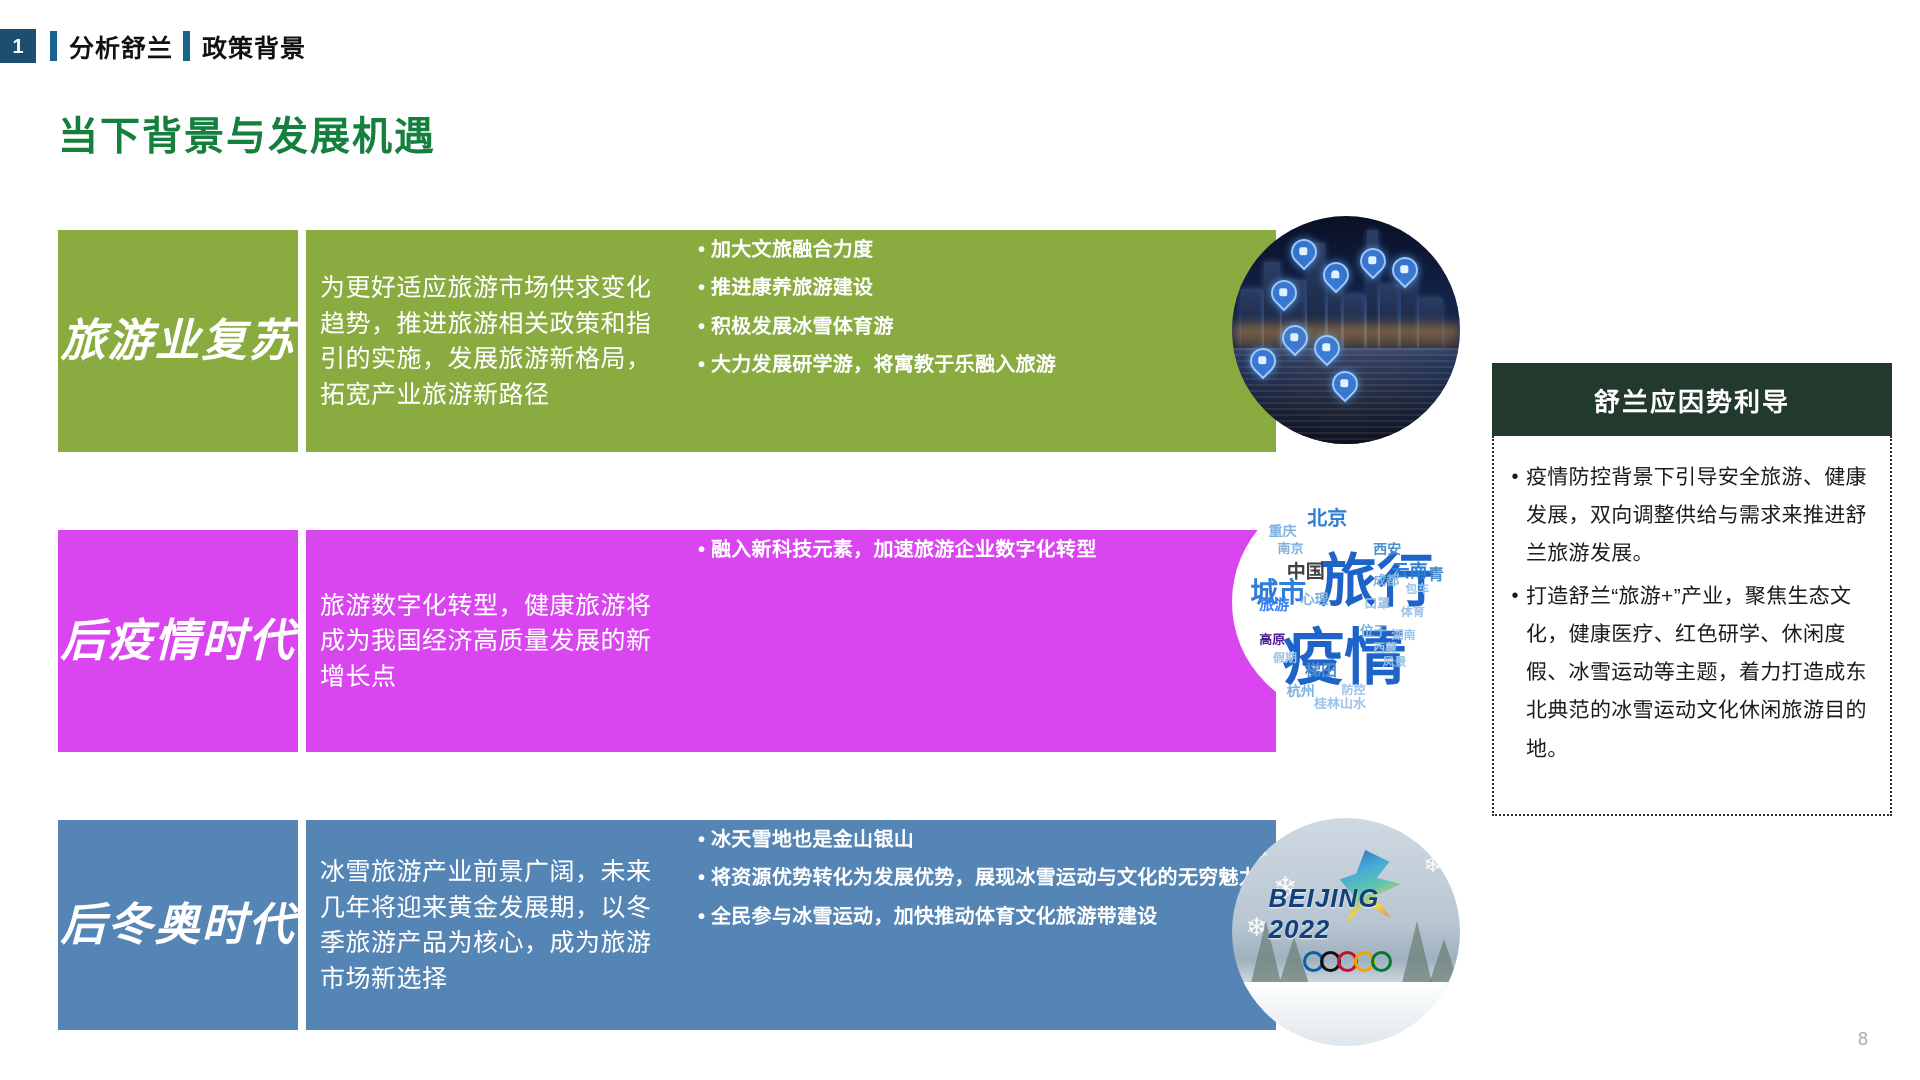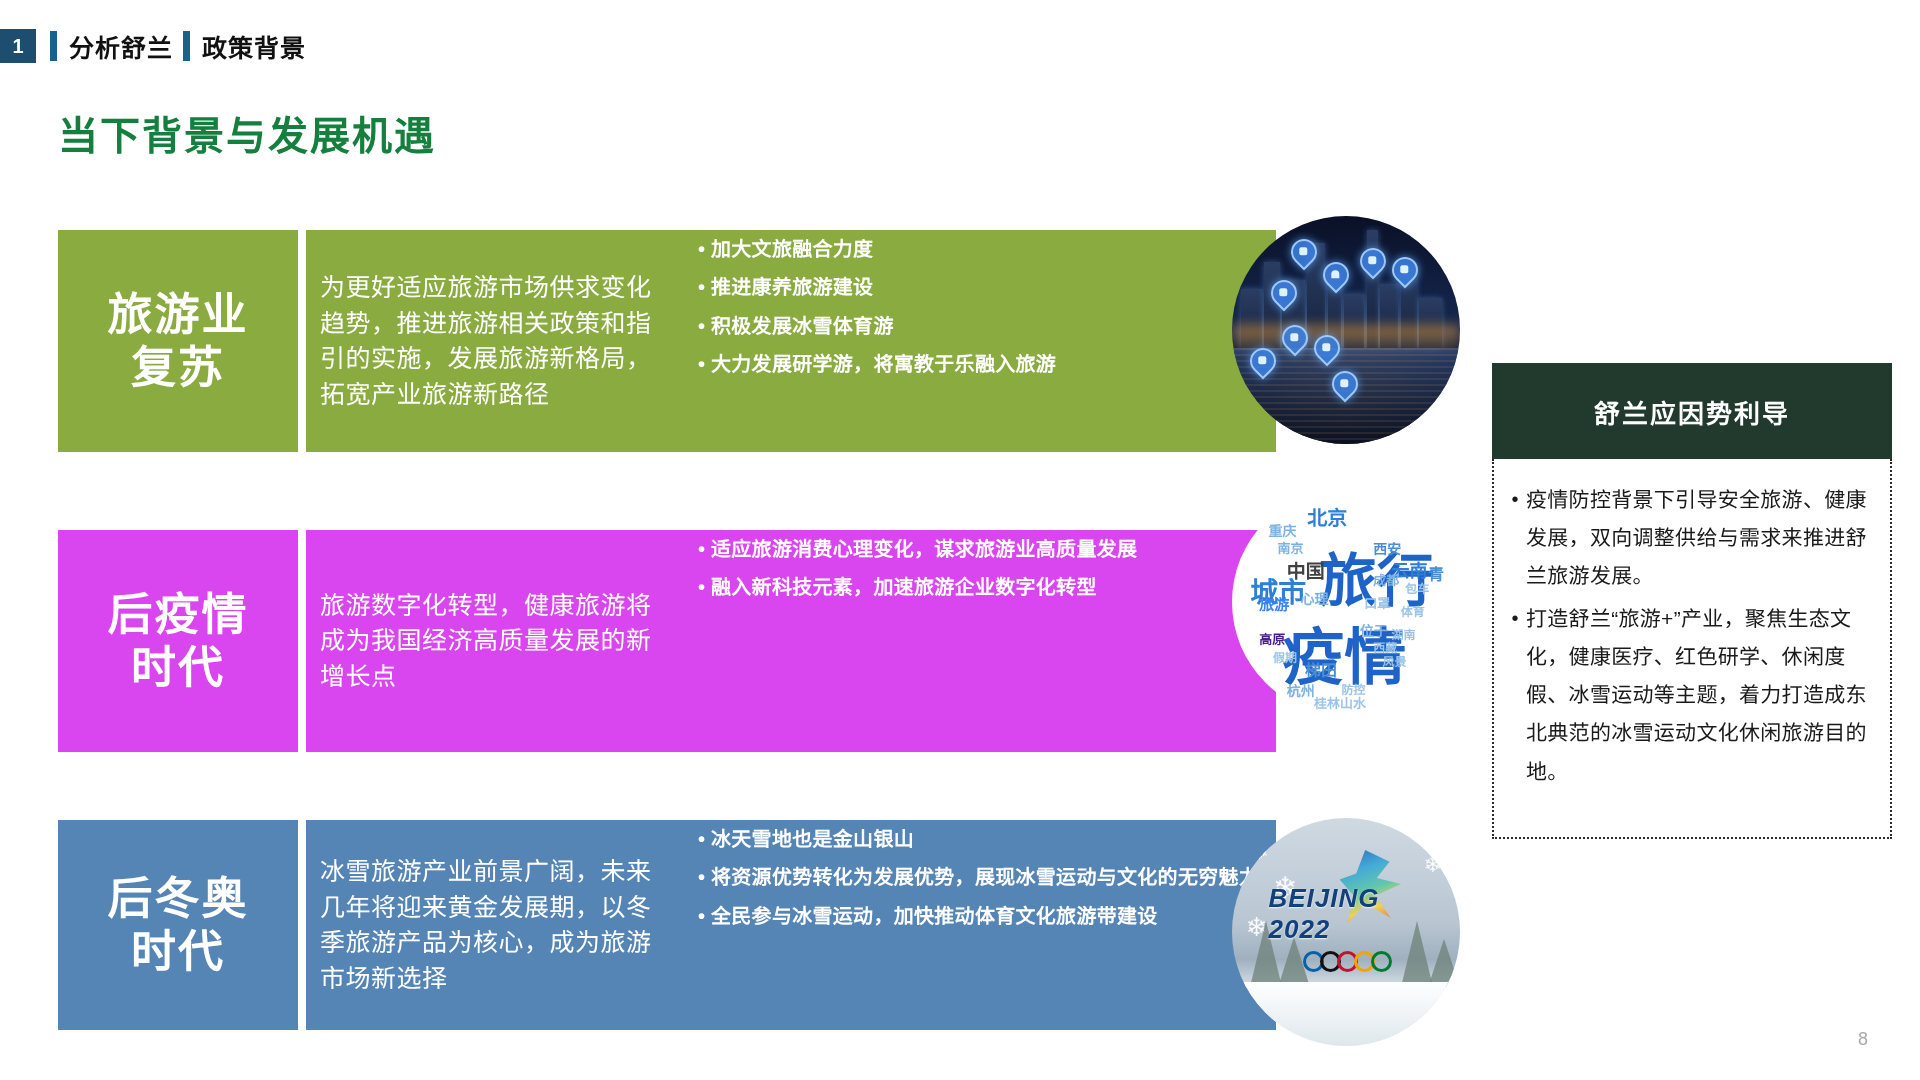--- a/index.html
+++ b/index.html
@@ -80,28 +80,29 @@
   }
   .row-1 { left: 58px; top: 230px; height: 222px; }
   .row-2 { left: 58px; top: 530px; height: 222px; }
   .row-3 { left: 58px; top: 820px; height: 210px; }
 
   .label-box {
     width: 240px;
     display: flex;
     align-items: center;
     justify-content: center;
-    flex-direction: column;
+    flex-direction: row;
     color: #ffffff;
     font-size: 45px;
     font-weight: bold;
     line-height: 1.18;
     letter-spacing: 2px;
     text-align: center;
     flex: 0 0 240px;
+    font-style: italic;
   }
   .gap { flex: 0 0 8px; }
 
   .desc-box {
     width: 370px;
     flex: 0 0 370px;
     display: flex;
     align-items: center;
     box-sizing: border-box;
     padding: 0 14px 0 14px;
@@ -298,21 +299,21 @@
 
   
   .side-panel {
     position: absolute;
     left: 1492px;
     top: 363px;
     width: 400px;
   }
   .side-header {
     background: #22392e;
-    height: 96px;
+    height: 73px;
     display: flex;
     align-items: center;
     justify-content: center;
   }
   .side-header-text {
     color: #ffffff;
     font-size: 26px;
     font-weight: bold;
     letter-spacing: 2px;
   }
@@ -387,21 +388,20 @@
   <div class="row row-2 c-teal">
     <div class="label-box">
       <span>后疫情</span>
       <span>时代</span>
     </div>
     <div class="gap"></div>
     <div class="desc-box">
       <div class="desc-text">旅游数字化转型，健康旅游将成为我国经济高质量发展的新增长点</div>
     </div>
     <div class="bullets-box">
-      <div class="bullet">适应旅游消费心理变化，谋求旅游业高质量发展</div>
       <div class="bullet">融入新科技元素，加速旅游企业数字化转型</div>
     </div>
   </div>
 
   <div class="row row-3 c-blue">
     <div class="label-box">
       <span>后冬奥</span>
       <span>时代</span>
     </div>
     <div class="gap"></div>

